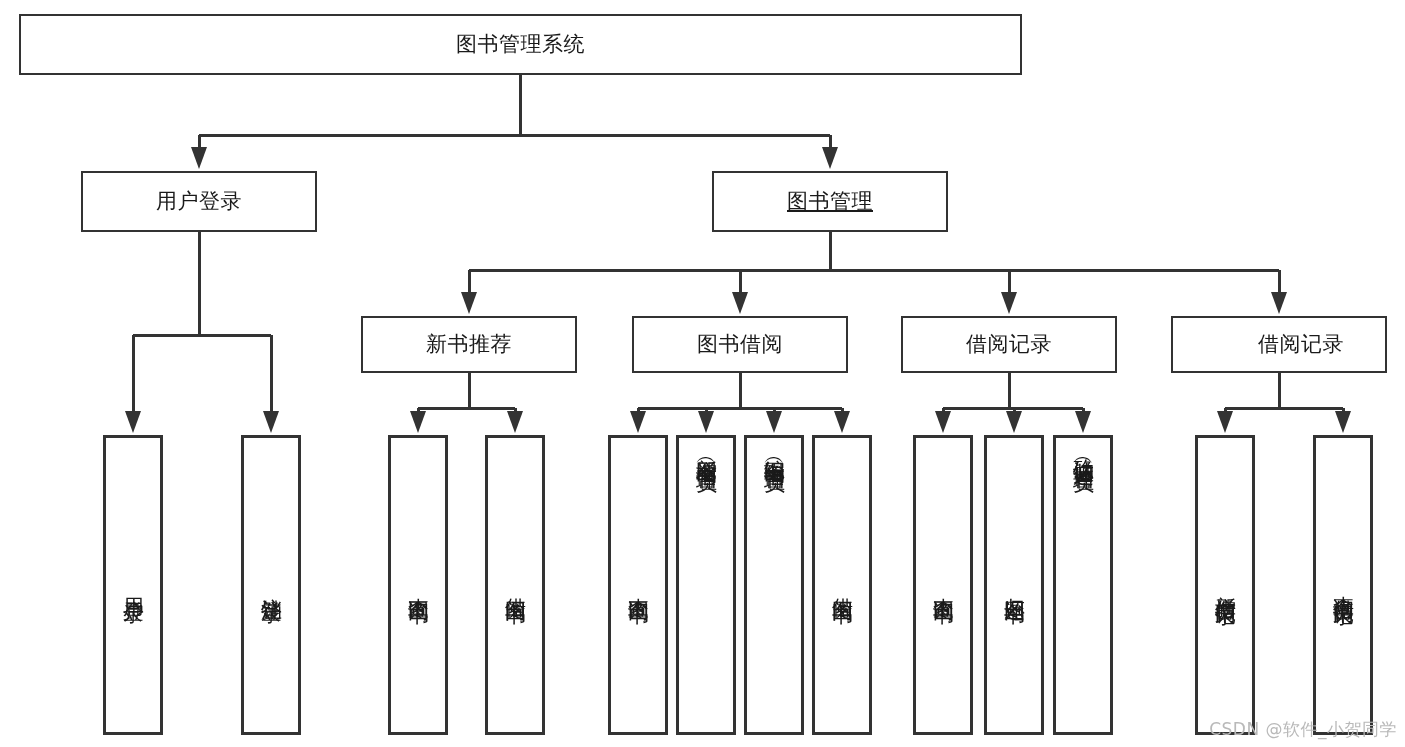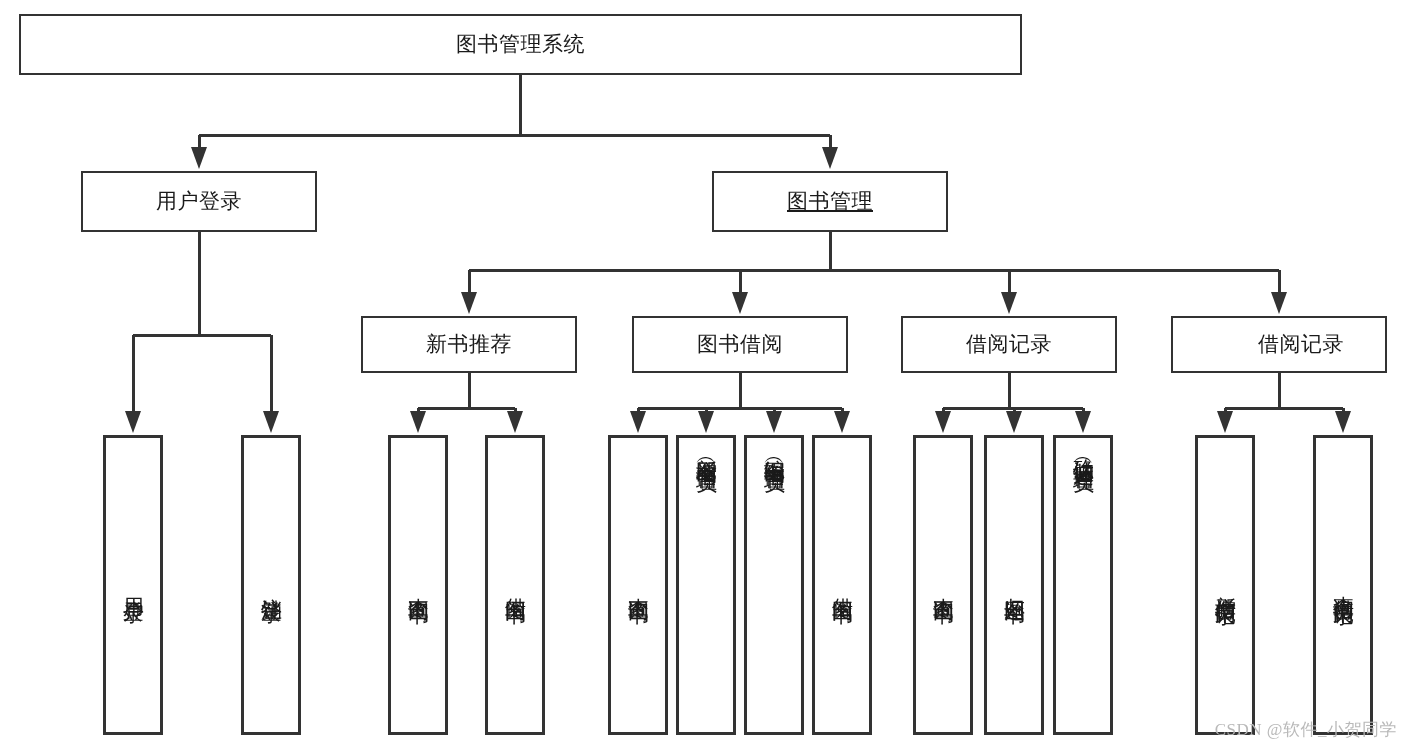--- a/index.html
+++ b/index.html
@@ -68,21 +68,20 @@
   }
   #watermark {
     position: absolute;
     right: 8px;
     bottom: 6px;
     font-size: 17px;
     color: #b9b9b9;
     letter-spacing: 0.5px;
     white-space: nowrap;
     user-select: none;
-    font-family: Liberation Serif, serif;
   }
 </style>
 </head>
 <body>
 
 <div id="diagram-root">
 
   <svg id="edge-layer" viewBox="0 0 1405 747" width="1405" height="747" xmlns="http://www.w3.org/2000/svg">
       <line x1="520.5" y1="69" x2="520.5" y2="135" stroke="#333333" stroke-width="3" shape-rendering="crispEdges"></line>
       <line x1="199" y1="135" x2="830" y2="135" stroke="#333333" stroke-width="3" shape-rendering="crispEdges"></line>

